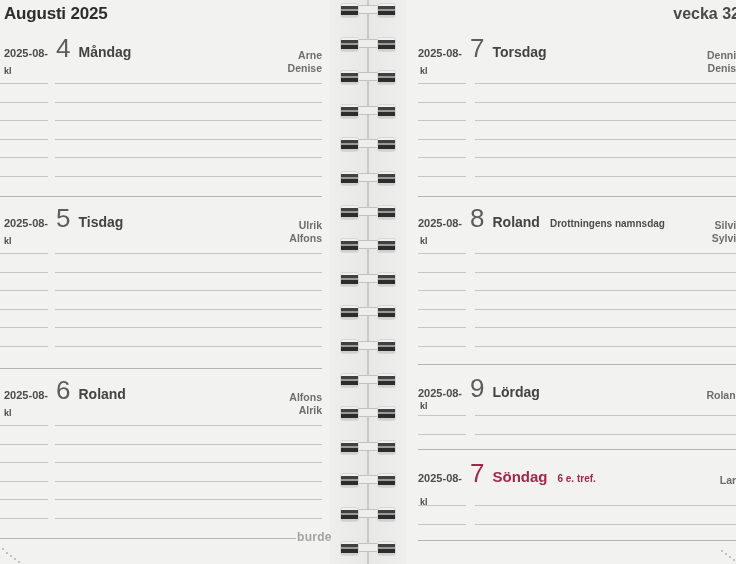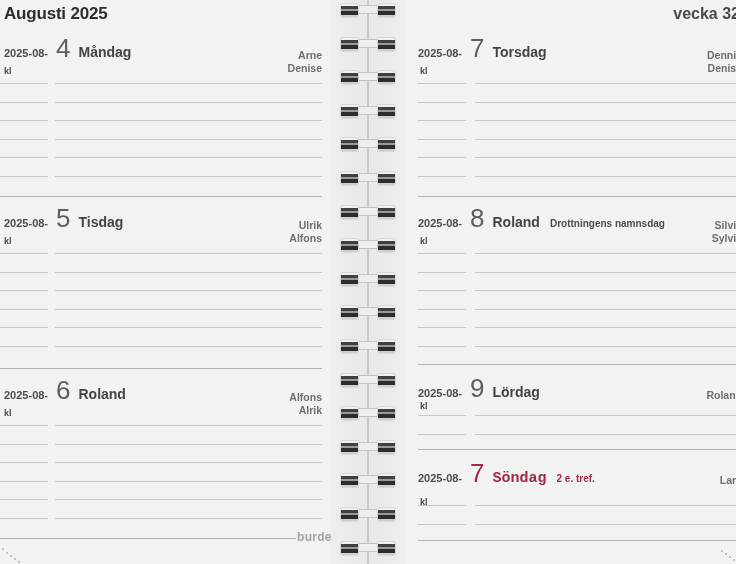--- a/index.html
+++ b/index.html
@@ -27,21 +27,21 @@
   #right-page .kl{left:2px;}
   
   .rules{position:absolute;background-image:repeating-linear-gradient(to bottom,#c6c6c4 0 1px,transparent 1px 18.6px);}
   .r6{top:55px;height:94px;}
   .r2{height:20px;}
   .rules-short{left:0;width:48px;}
   .rules-long{left:55px;width:267px;}
   #right-page .rules-long{left:57px;}
   
   .red .num,.red .dname,.red .note{color:#a22946;}
-  .red .dname{font-size:15px;font-family:Liberation Mono, monospace;}
+  .red .dname{font-size:15px;}
   
   .divider{position:absolute;height:1px;background:#b3b3b1;}
   
   #brand{position:absolute;left:297px;top:530px;font-size:12px;font-weight:bold;color:#a3a3a1;letter-spacing:0.3px;}
   
   #spine-shade{position:absolute;left:330px;top:0;width:76px;height:564px;
      background:linear-gradient(90deg,rgba(0,0,0,0.015),rgba(0,0,0,0.045) 50%,rgba(0,0,0,0.015));}
   #spiral{position:absolute;left:338px;top:0;width:60px;height:564px;}
   #spine-line{position:absolute;left:29px;top:0;width:2px;height:564px;background:#c9c9c7;}
   .ring{position:absolute;left:2px;width:56px;height:13px;}
@@ -265,21 +265,21 @@
       <div class="rules rules-long r2" style="top:47px"></div>
     </section>
 
     <div class="divider" style="left:0;top:449px;width:318px"></div>
 
     <section class="day red" style="top:453px">
       <div class="day-header">
         <span class="prefix">2025-08-</span>
         <span class="num">7</span>
         <span class="dname">Söndag</span>
-        <span class="note">2 e. tref.</span>
+        <span class="note">6 e. tref.</span>
       </div>
       <div class="names">
         <div>Lars</div>
       </div>
       <span class="kl" style="top:44px">kl</span>
       <div class="rules rules-short r2" style="top:52px"></div>
       <div class="rules rules-long r2" style="top:52px"></div>
     </section>
 
     <div class="divider" style="left:0;top:540px;width:318px"></div>

